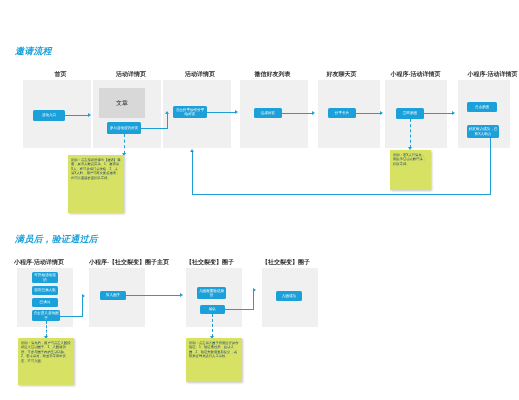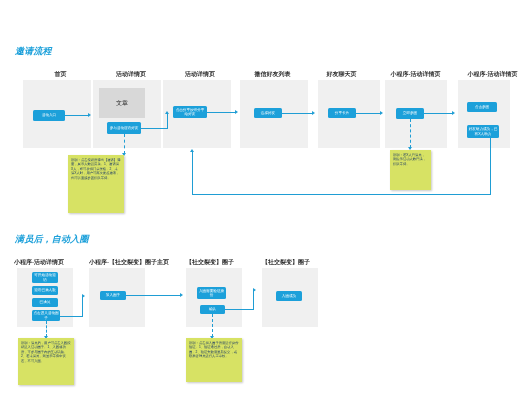--- a/index.html
+++ b/index.html
@@ -167,21 +167,21 @@
   <div class="arrow down" style="left:407.8px;top:147px;"></div>
 
   <div class="conn v" style="left:490px;top:138px;height:57px;"></div>
   <div class="conn h" style="left:192px;top:194px;width:299px;"></div>
   <div class="conn v" style="left:192px;top:152px;height:43px;"></div>
   <div class="arrow up" style="left:189.8px;top:149px;"></div>
 
   <div class="note" style="left:68px;top:155px;width:56px;height:58px;">说明：点击按钮后弹出【邀请】弹窗，展示人数进度条。1、邀请满X人，即可获得门票资格。2、未满X人时，用户可再次发起邀请，也可以直接参团排队等待。</div>
   <div class="note" style="left:390px;top:150px;width:41px;height:40px;">说明：若X人已满员，则提示活动人数已满，排队等待。</div>
 
-  <div class="section-title" style="left:15px;top:233px;">满员后，自动入圈</div>
+  <div class="section-title" style="left:15px;top:233px;">满员后，验证通过后</div>
 
   <div class="card-title" style="left:14px;top:258px;width:78px;text-align:left;">小程序-活动详情页</div>
   <div class="card-title" style="left:89px;top:258px;width:98px;text-align:left;">小程序-【社交裂变】圈子主页</div>
   <div class="card-title" style="left:186px;top:258px;width:70px;text-align:left;">【社交裂变】圈子</div>
   <div class="card-title" style="left:262px;top:258px;width:70px;text-align:left;">【社交裂变】圈子</div>
 
   <div class="screen" style="left:17px;top:268px;width:56px;height:59px;"></div>
   <div class="screen" style="left:89px;top:268px;width:56px;height:59px;"></div>
   <div class="screen" style="left:186px;top:268px;width:56px;height:59px;"></div>
   <div class="screen" style="left:262px;top:268px;width:56px;height:59px;"></div>

